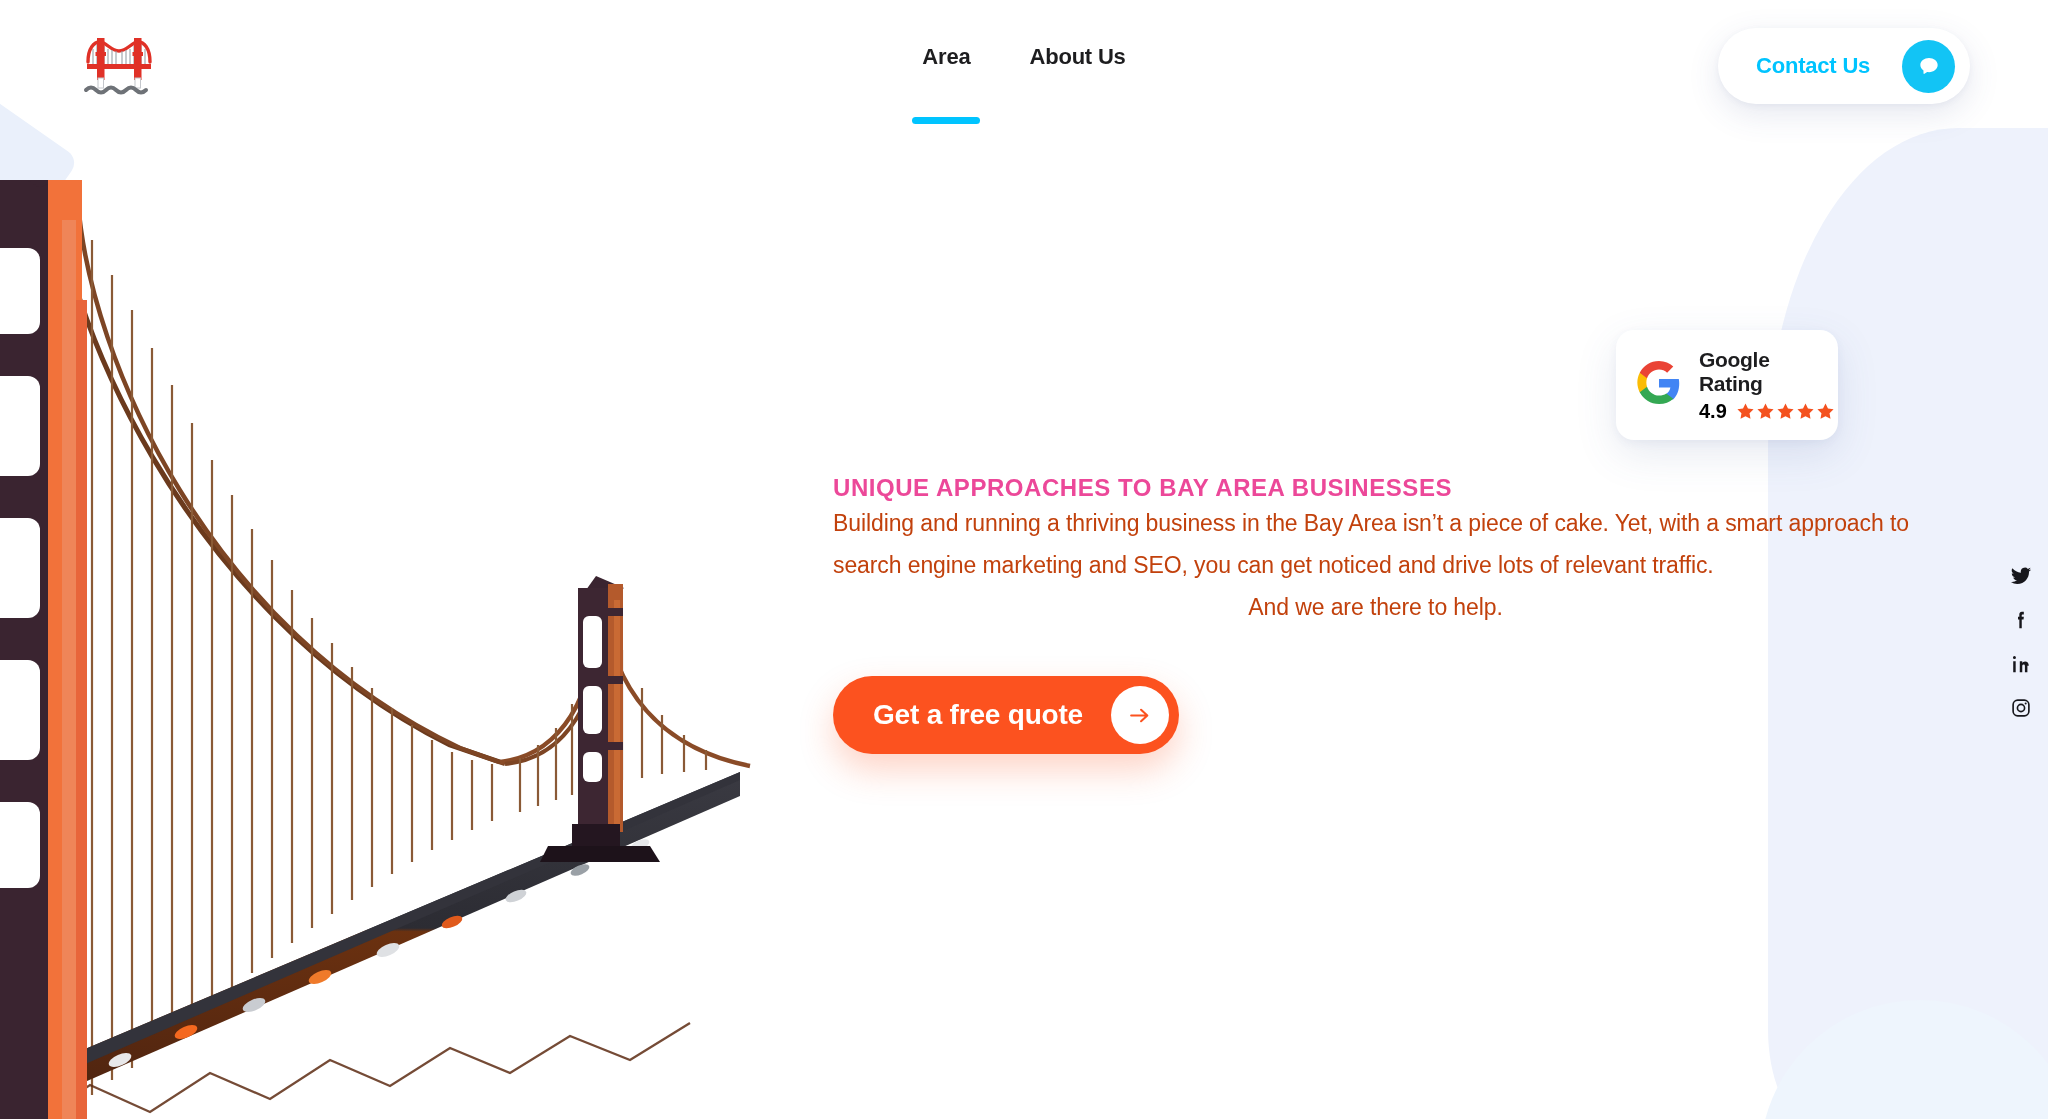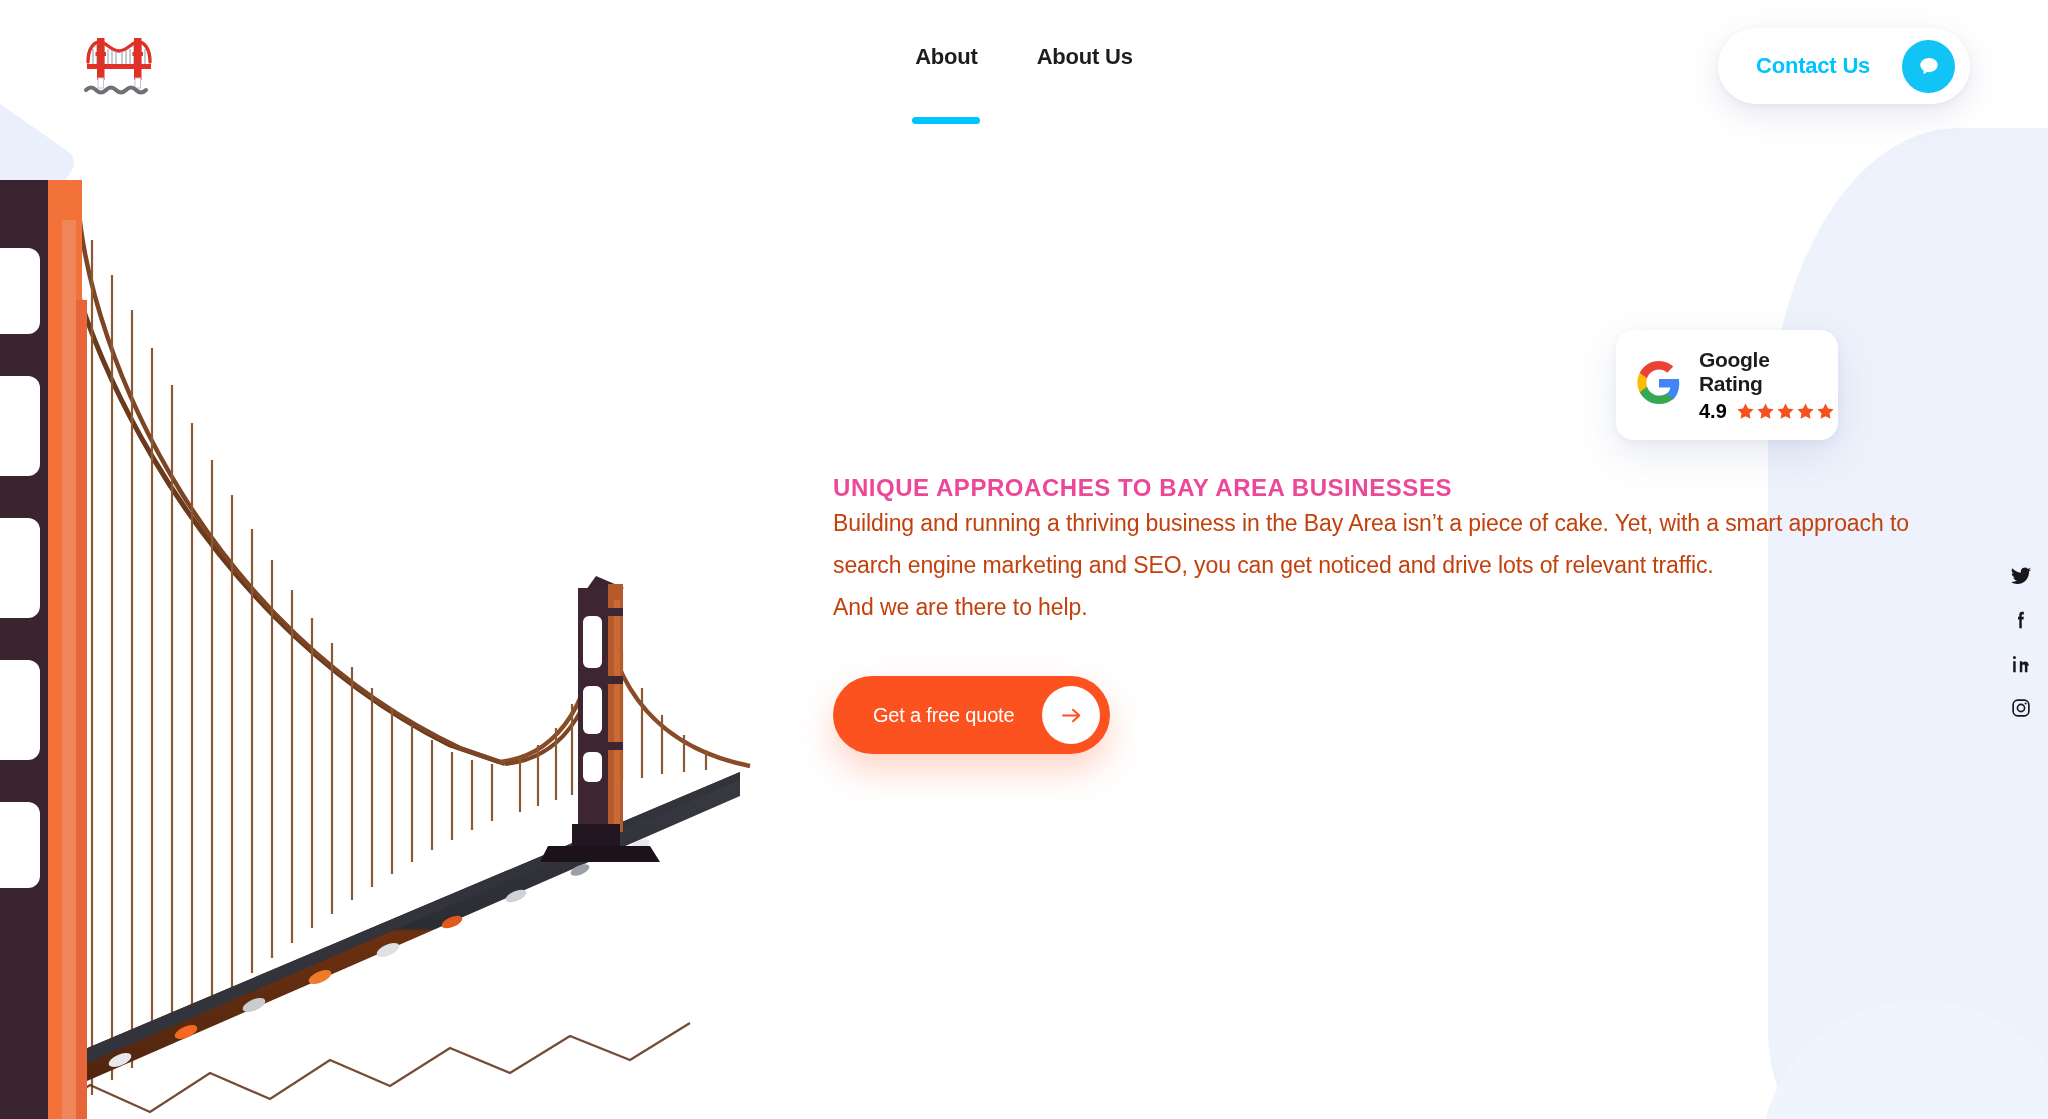--- a/index.html
+++ b/index.html
@@ -108,30 +108,30 @@
   }
   .headline {
     font-size:86px; line-height:1.03; font-weight:800;
     color:#2d2d2d; letter-spacing:-1.4px; margin-bottom:36px;
   }
   .headline .l2 { display:block; }
   .body-copy {
     font-size:23px; line-height:1.83; color:#c2410c;
     max-width:1085px; letter-spacing:-0.1px;
   }
-  .body-copy .second { display:block; }
+  .body-copy .second { display:block;text-align:center; }
   .cta {
     margin-top:48px;
     display:inline-flex; align-items:center; gap:28px;
     background:#fc521f; border:none; border-radius:44px;
     height:78px; padding:0 10px 0 40px;
     box-shadow:0 16px 34px rgba(252,82,31,0.25);
     cursor:pointer;
   }
-  .cta-label { font-size:20px; font-weight:normal; color:#fff; letter-spacing:-0.2px; white-space:nowrap; }
+  .cta-label { font-size:28px; font-weight:bold; color:#fff; letter-spacing:-0.2px; white-space:nowrap; }
   .cta-circle {
     width:58px; height:58px; border-radius:50%; background:#fff;
     display:flex; align-items:center; justify-content:center; flex:0 0 auto;
   }
 
   
   .social-rail {
     position:absolute; right:16px; top:565px;
     display:flex; flex-direction:column; align-items:center; gap:22px;
     z-index:25;
@@ -178,21 +178,21 @@
 
         <rect x="18" y="46" width="5.5" height="10" fill="#ffffff" stroke="#c4c7cc" stroke-width="1"></rect>
         <rect x="55" y="46" width="5.5" height="10" fill="#ffffff" stroke="#c4c7cc" stroke-width="1"></rect>
 
         <path d="M6 58 q5 -5 10 0 t10 0 t10 0 t10 0 t10 0 t10 0" fill="none" stroke="#6e7277" stroke-width="4" stroke-linecap="round"></path>
       </svg>
     </a>
 
     <nav class="nav">
       <a class="nav-item">
-        <span>About</span>
+        <span>Area</span>
         <span class="nav-underline"></span>
       </a>
       <a class="nav-item">
         <span>About Us</span>
       </a>
     </nav>
 
     <div class="contact-btn">
       <span class="contact-label">Contact Us</span>
       <span class="chat-circle">

